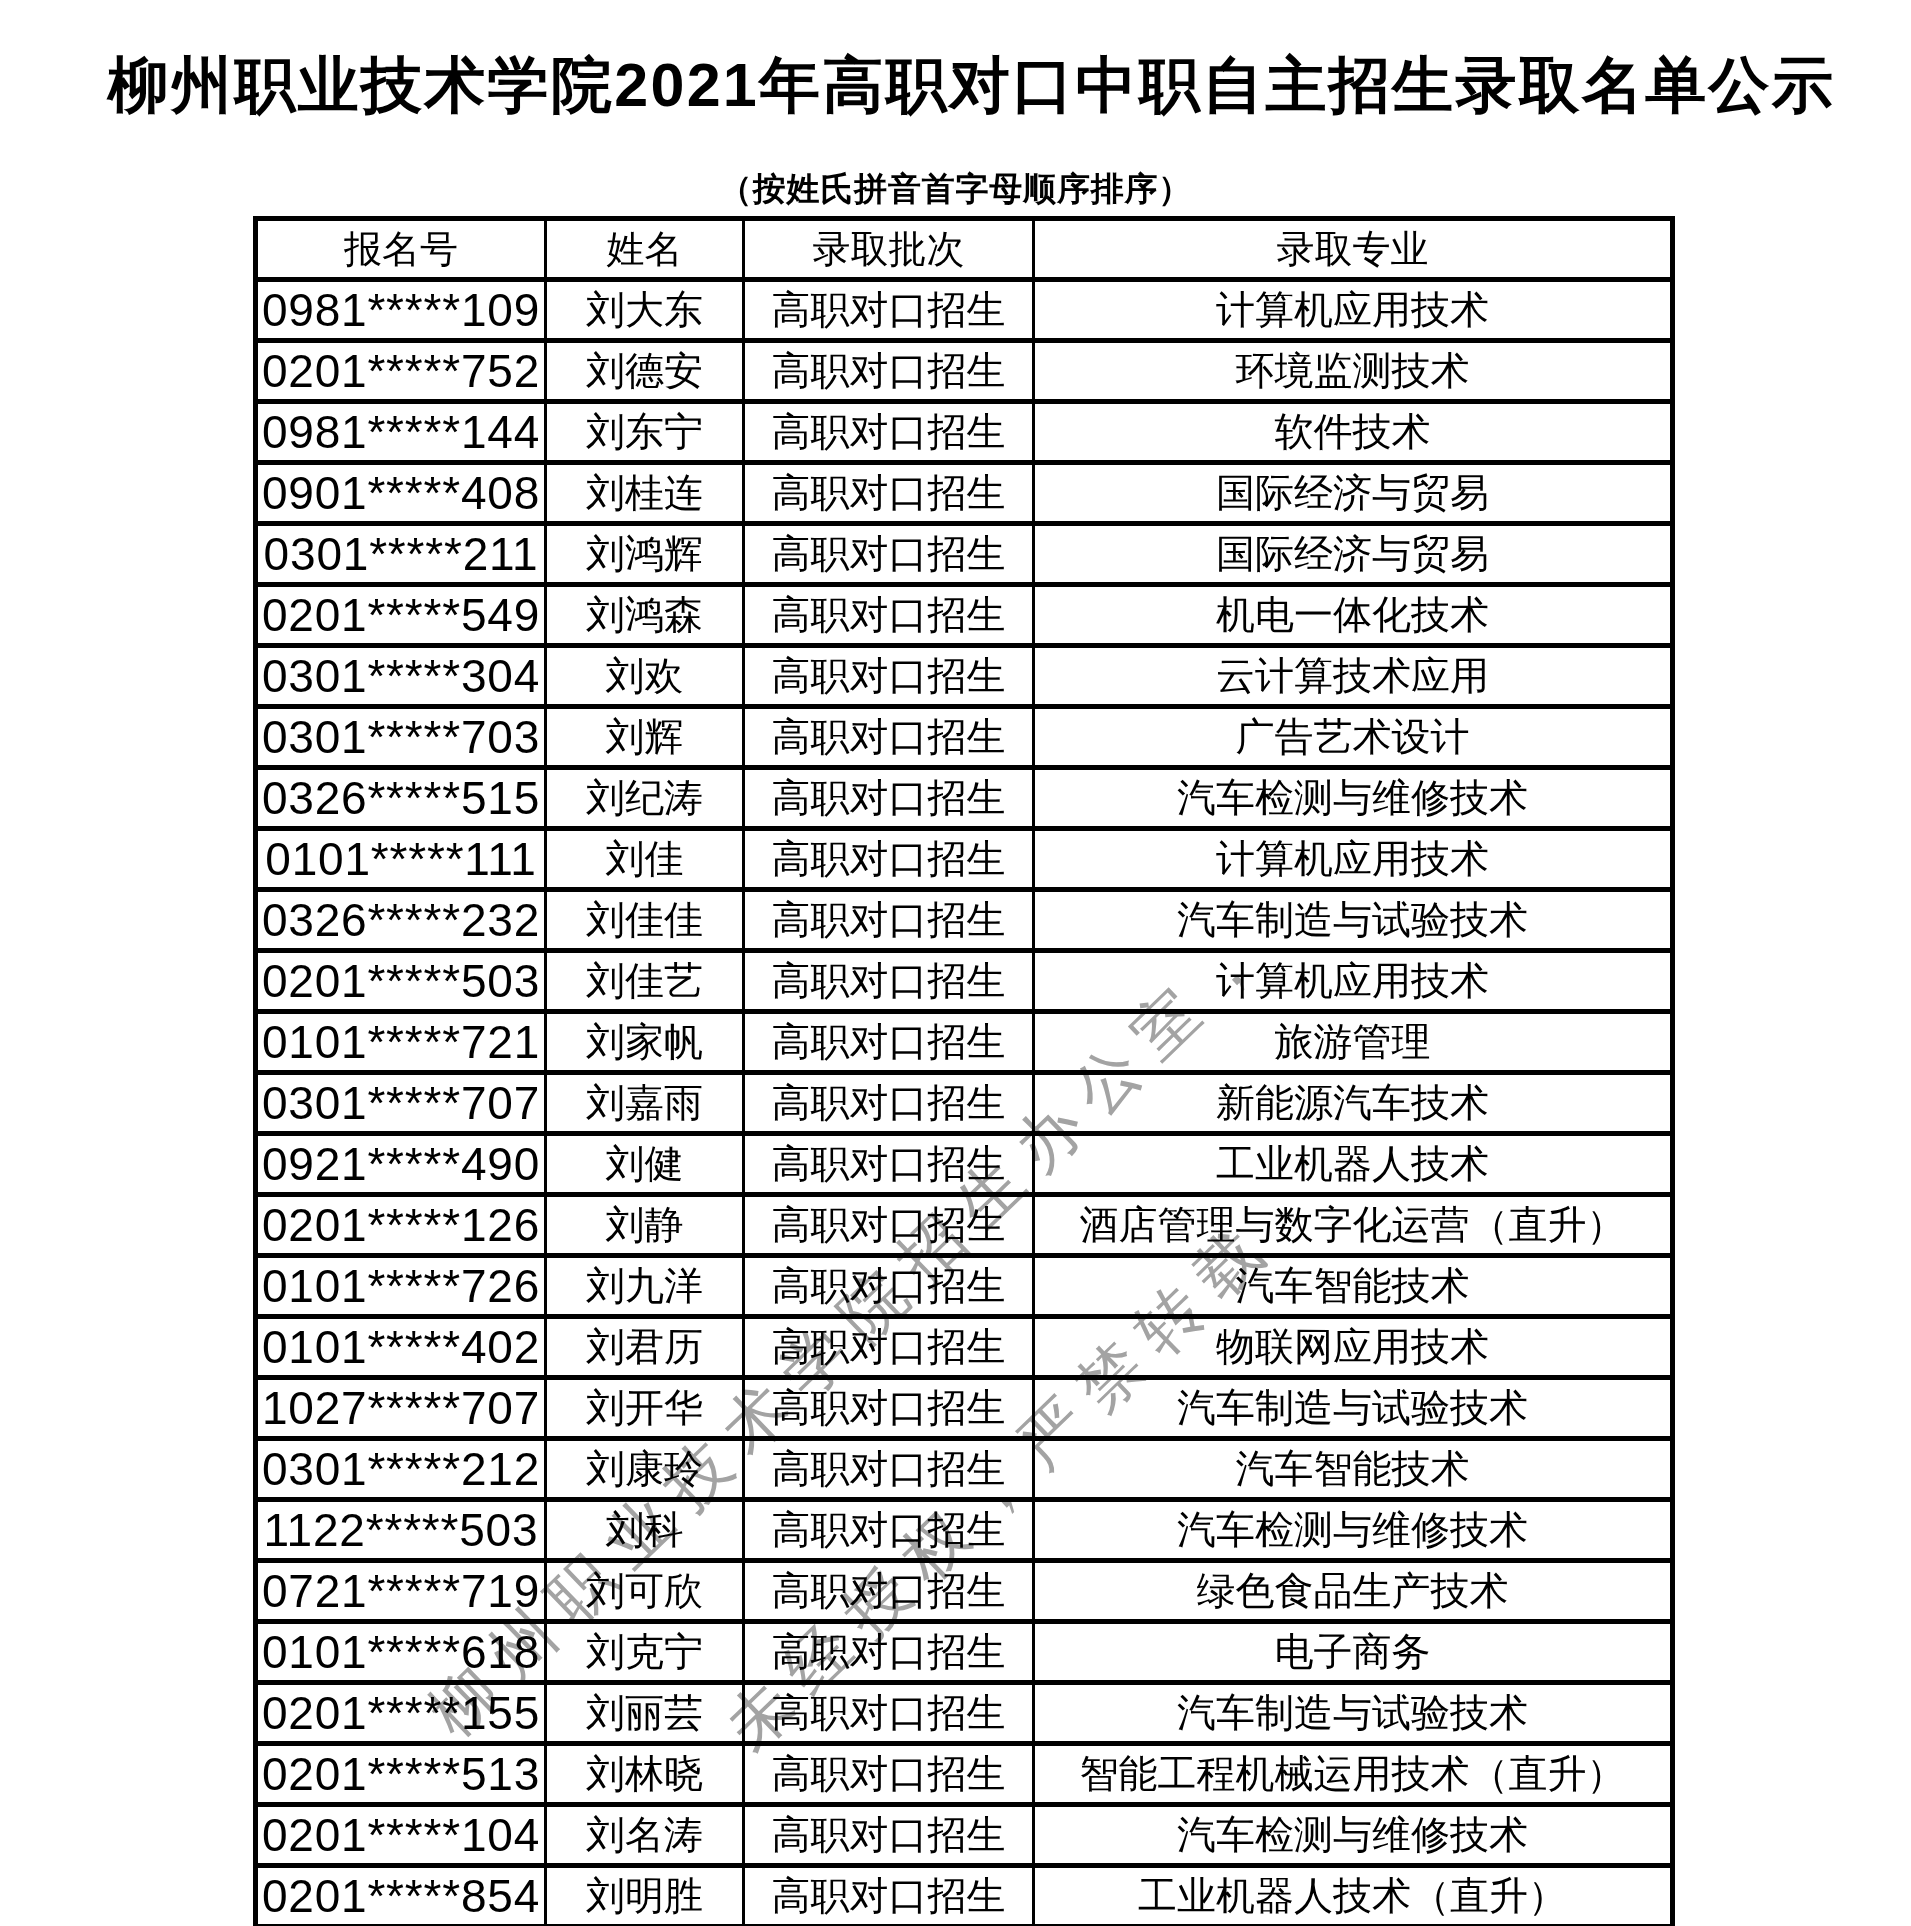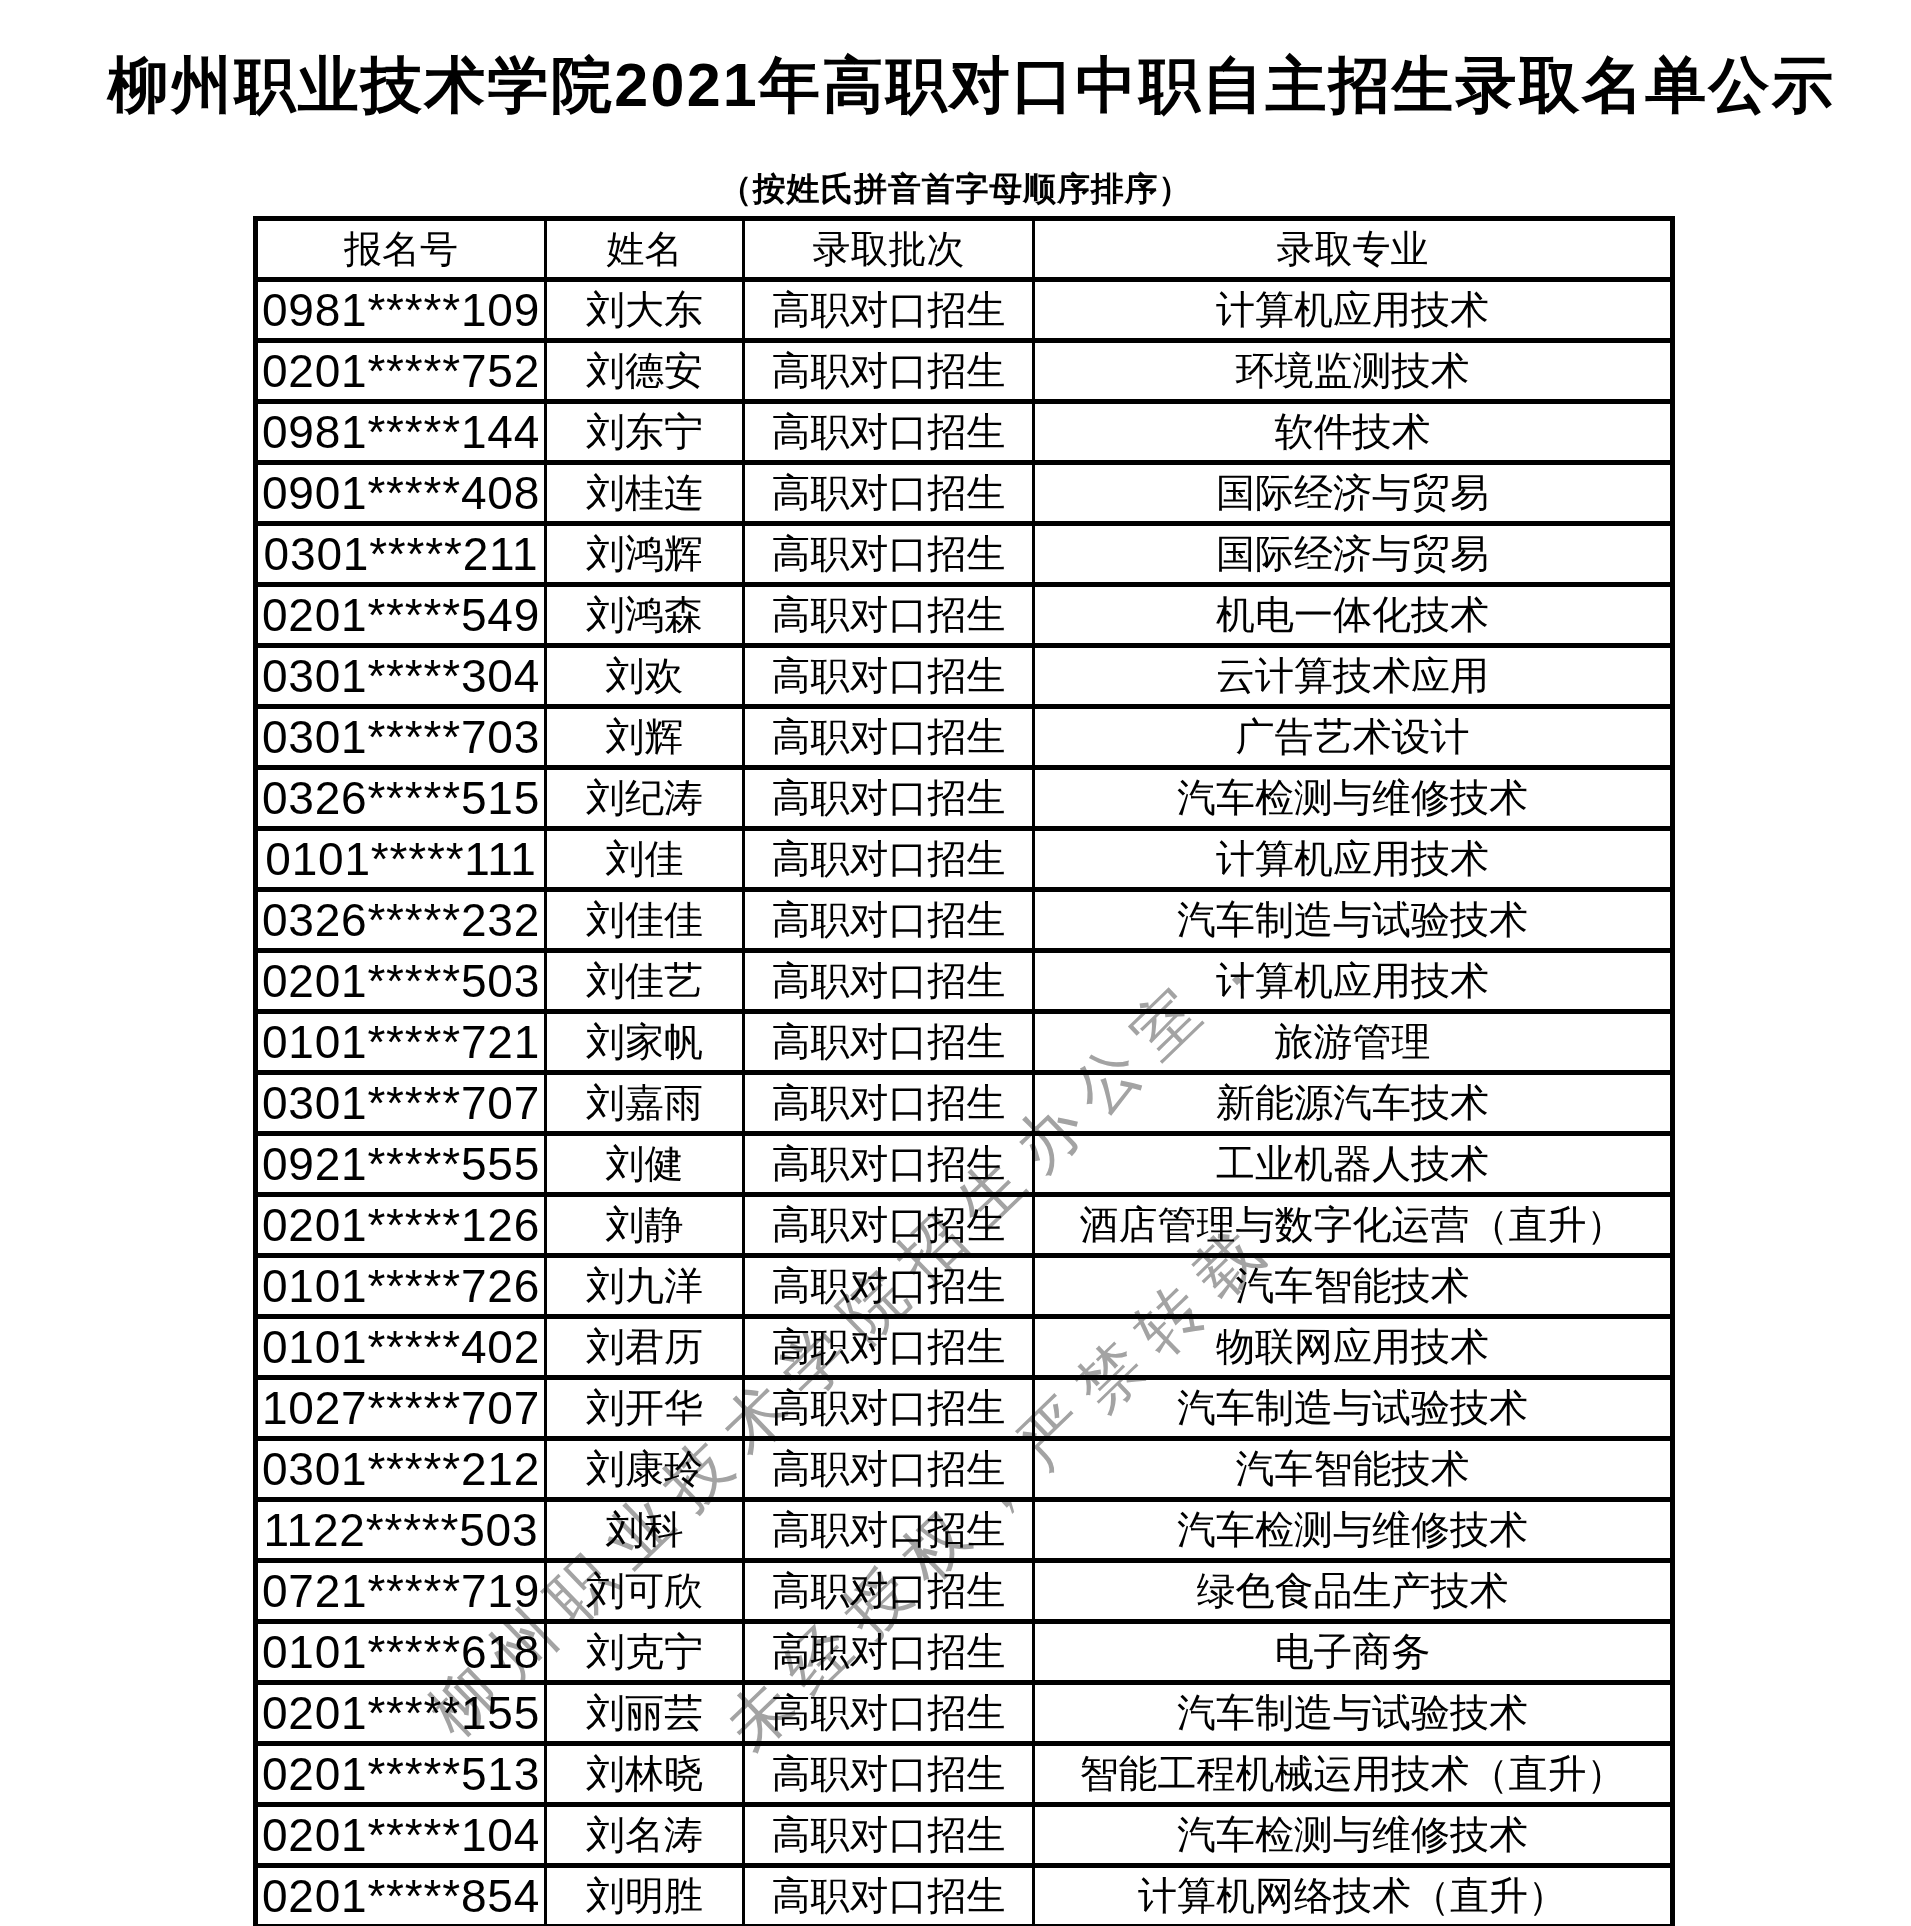--- a/index.html
+++ b/index.html
@@ -199,21 +199,21 @@
           <td>高职对口招生</td>
           <td>旅游管理</td>
         </tr>
         <tr>
           <td>0301*****707</td>
           <td>刘嘉雨</td>
           <td>高职对口招生</td>
           <td>新能源汽车技术</td>
         </tr>
         <tr>
-          <td>0921*****555</td>
+          <td>0921*****490</td>
           <td>刘健</td>
           <td>高职对口招生</td>
           <td>工业机器人技术</td>
         </tr>
         <tr>
           <td>0201*****126</td>
           <td>刘静</td>
           <td>高职对口招生</td>
           <td>酒店管理与数字化运营（直升）</td>
         </tr>
@@ -274,21 +274,21 @@
         <tr>
           <td>0201*****104</td>
           <td>刘名涛</td>
           <td>高职对口招生</td>
           <td>汽车检测与维修技术</td>
         </tr>
         <tr>
           <td>0201*****854</td>
           <td>刘明胜</td>
           <td>高职对口招生</td>
-          <td>计算机网络技术（直升）</td>
+          <td>工业机器人技术（直升）</td>
         </tr>
         <tr>
           <td>0301*****435</td>
           <td>刘勤</td>
           <td>高职对口招生</td>
           <td>云计算技术应用</td>
         </tr>
       </tbody>
   </table>
 

